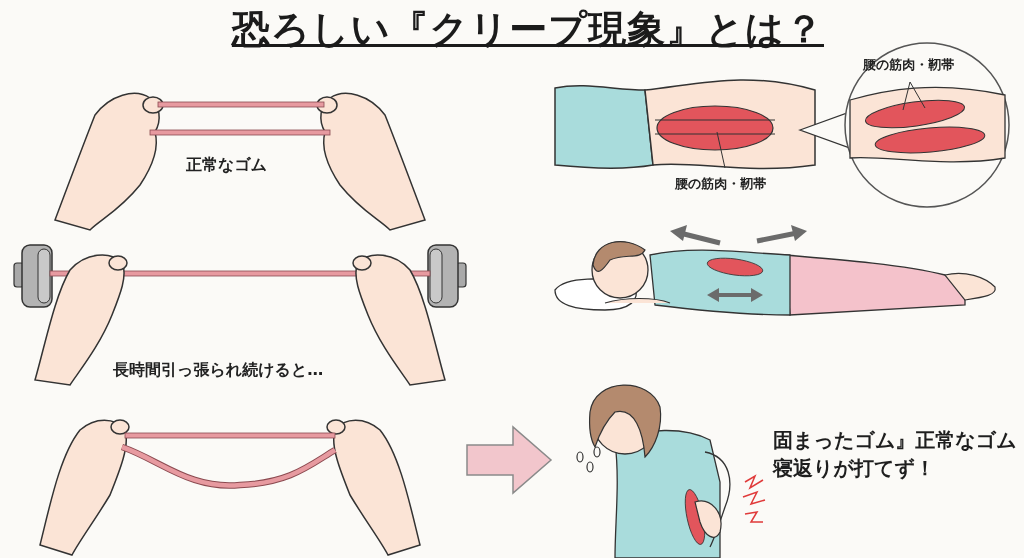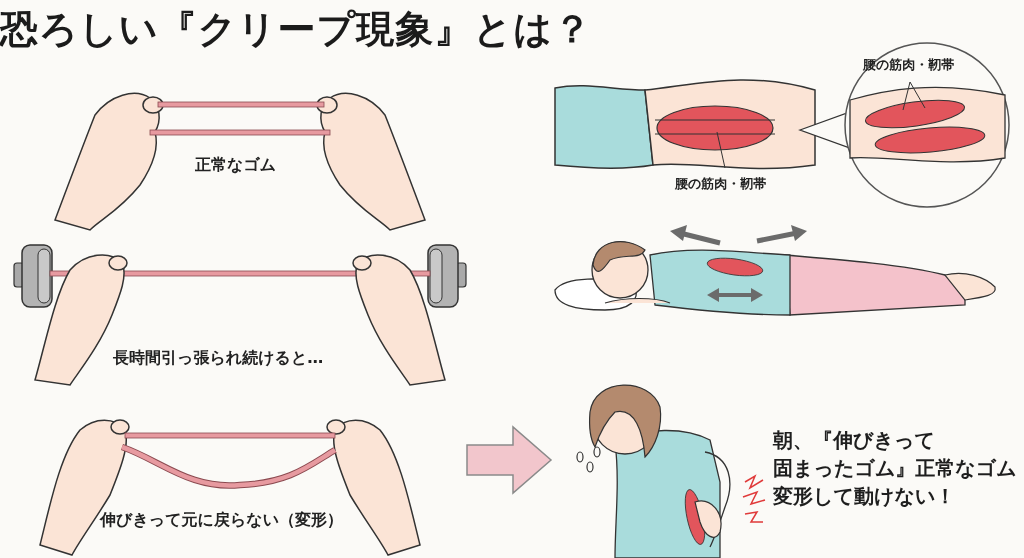--- a/index.html
+++ b/index.html
@@ -1,19 +1,19 @@
 <!DOCTYPE html>
 <html><head>
 <meta charset="utf-8">
 <style>
   html, body { margin:0; padding:0; }
   body { width:1024px; height:558px; background:#fbfaf7; overflow:hidden; position:relative;
          font-family:"DejaVu Sans","Liberation Sans",sans-serif; color:#1a1a1a; }
   .abs { position:absolute; }
-  .title { left:0; top:4px; width:824px; text-align:left; font-size:38px; font-weight:bold; letter-spacing:1px; color:#1b1b1b; }
+  .title { left:0; top:4px; width:824px; text-align:right; font-size:38px; font-weight:bold; letter-spacing:1px; color:#1b1b1b;text-decoration:underline; }
   .label { font-size:16px; font-weight:bold; color:#222; white-space:nowrap; }
   .label-sm { font-size:13px; font-weight:bold; color:#222; white-space:nowrap; }
   .callout { font-size:20px; font-weight:bold; line-height:28px; color:#1e1e1e; white-space:nowrap; }
   svg { position:absolute; overflow:visible; }
 </style>
 </head>
 <body>
 
 <div class="abs title">恐ろしい『クリープ現象』とは？</div>
 
@@ -22,55 +22,54 @@
 
     <path d="M55,160 C70,120 85,80 95,55 C110,35 135,28 150,38 C160,45 162,60 155,72 C160,90 150,110 140,125 C120,150 100,160 90,170 Z" fill="#fbe4d6" stroke="#333" stroke-width="1.5"></path>
     <ellipse cx="153" cy="45" rx="10" ry="8" fill="#fbe4d6" stroke="#333" stroke-width="1.5"></ellipse>
 
     <path d="M425,160 C410,120 395,80 385,55 C370,35 345,28 330,38 C320,45 318,60 325,72 C320,90 330,110 340,125 C360,150 380,160 390,170 Z" fill="#fbe4d6" stroke="#333" stroke-width="1.5"></path>
     <ellipse cx="327" cy="45" rx="10" ry="8" fill="#fbe4d6" stroke="#333" stroke-width="1.5"></ellipse>
 
     <rect x="158" y="42" width="166" height="5" fill="#e79aa0" stroke="#8b4a50" stroke-width="0.8"></rect>
     <rect x="150" y="70" width="180" height="5" fill="#e79aa0" stroke="#8b4a50" stroke-width="0.8"></rect>
   </svg>
-  <div class="abs label" style="left:195px;top:95px;">正常なゴム</div>
+  <div class="abs label" style="left:186px;top:95px;">正常なゴム</div>
 </div>
 
 <div class="abs" style="left:0;top:225px;width:480px;height:165px;">
   <svg width="480" height="165">
 
     <rect x="14" y="38" width="10" height="24" rx="3" fill="#a9a9a9" stroke="#333" stroke-width="1.2"></rect>
     <rect x="22" y="20" width="30" height="62" rx="8" fill="#b3b3b3" stroke="#333" stroke-width="1.5"></rect>
     <rect x="38" y="24" width="12" height="54" rx="6" fill="#c9c9c9" stroke="#333" stroke-width="1"></rect>
 
     <rect x="456" y="38" width="10" height="24" rx="3" fill="#a9a9a9" stroke="#333" stroke-width="1.2"></rect>
     <rect x="428" y="20" width="30" height="62" rx="8" fill="#b3b3b3" stroke="#333" stroke-width="1.5"></rect>
     <rect x="430" y="24" width="12" height="54" rx="6" fill="#c9c9c9" stroke="#333" stroke-width="1"></rect>
 
     <rect x="50" y="46" width="380" height="5" fill="#e79aa0" stroke="#8b4a50" stroke-width="0.8"></rect>
 
     <path d="M35,155 C45,120 55,70 70,45 C85,28 110,25 122,38 C128,50 120,70 112,90 C100,120 80,145 70,160 Z" fill="#fbe4d6" stroke="#333" stroke-width="1.5"></path>
     <ellipse cx="118" cy="38" rx="9" ry="7" fill="#fbe4d6" stroke="#333" stroke-width="1.5"></ellipse>
     <path d="M445,155 C435,120 425,70 410,45 C395,28 370,25 358,38 C352,50 360,70 368,90 C380,120 400,145 410,160 Z" fill="#fbe4d6" stroke="#333" stroke-width="1.5"></path>
     <ellipse cx="362" cy="38" rx="9" ry="7" fill="#fbe4d6" stroke="#333" stroke-width="1.5"></ellipse>
   </svg>
-  <div class="abs label" style="left:113px;top:123px;">長時間引っ張られ続けると…</div>
+  <div class="abs label" style="left:113px;top:135px;">長時間引っ張られ続けると…</div>
 </div>
 
 <div class="abs" style="left:0;top:395px;width:480px;height:163px;">
   <svg width="480" height="163">
     <path d="M40,150 C50,110 60,60 80,35 C95,22 115,22 125,35 C130,50 120,75 110,100 C95,125 80,145 72,160 Z" fill="#fbe4d6" stroke="#333" stroke-width="1.5"></path>
     <ellipse cx="120" cy="32" rx="9" ry="7" fill="#fbe4d6" stroke="#333" stroke-width="1.5"></ellipse>
     <path d="M420,150 C410,110 400,60 380,35 C365,22 345,22 335,35 C330,50 340,75 350,100 C365,125 380,145 388,160 Z" fill="#fbe4d6" stroke="#333" stroke-width="1.5"></path>
     <ellipse cx="336" cy="32" rx="9" ry="7" fill="#fbe4d6" stroke="#333" stroke-width="1.5"></ellipse>
     <rect x="125" y="38" width="210" height="5" fill="#e79aa0" stroke="#8b4a50" stroke-width="0.8"></rect>
     <path d="M122,52 C160,65 190,95 240,90 C290,88 310,70 335,55" fill="none" stroke="#8b4a50" stroke-width="6.5"></path>
     <path d="M122,52 C160,65 190,95 240,90 C290,88 310,70 335,55" fill="none" stroke="#e79aa0" stroke-width="4.5"></path>
   </svg>
-  <div class="abs label" style="left:100px;top:115px;">伸びきって元に戻らない（変形）</div>
 </div>
 
 <svg width="90" height="70" style="left:465px;top:425px;">
   <path d="M2,20 L48,20 L48,2 L86,35 L48,68 L48,50 L2,50 Z" fill="#f2c6cc" stroke="#8a8a8a" stroke-width="1.5"></path>
 </svg>
 
 <div class="abs" style="left:545px;top:40px;width:479px;height:175px;">
   <svg width="479" height="175">
 
     <path d="M10,48 C40,42 70,50 100,50 L108,125 C80,130 40,128 10,125 Z" fill="#a9dcdc" stroke="#333" stroke-width="1.5"></path>
@@ -137,17 +136,16 @@
     <path d="M150,130 C165,125 180,140 175,160 C170,170 160,165 155,150 Z" fill="#fbe4d6" stroke="#333" stroke-width="1.2"></path>
 
     <circle cx="80" cy="50" r="32" fill="#fbe4d6" stroke="#333" stroke-width="1.3"></circle>
     <path d="M45,40 C50,5 105,5 115,35 C118,55 110,75 100,85 C98,60 90,35 70,40 C60,50 55,60 50,75 C44,65 44,52 45,40 Z" fill="#b48a6e" stroke="#333" stroke-width="1.2"></path>
 
     <path d="M200,110 L210,104 L205,116 L218,108" fill="none" stroke="#e03a3a" stroke-width="1.5"></path>
     <path d="M198,125 L212,120 L206,132 L220,128" fill="none" stroke="#e03a3a" stroke-width="1.5"></path>
     <path d="M200,142 L212,140 L206,150 L218,150" fill="none" stroke="#e03a3a" stroke-width="1.5"></path>
   </svg>
   <div class="abs callout" style="left:228px;top:54px;">
-    <div>朝、『伸びきって</div>
     <div>固まったゴム』正常なゴム</div>
-    <div>変形して動けない！</div>
+    <div>寝返りが打てず！</div>
   </div>
 </div>
 
 </body></html>

